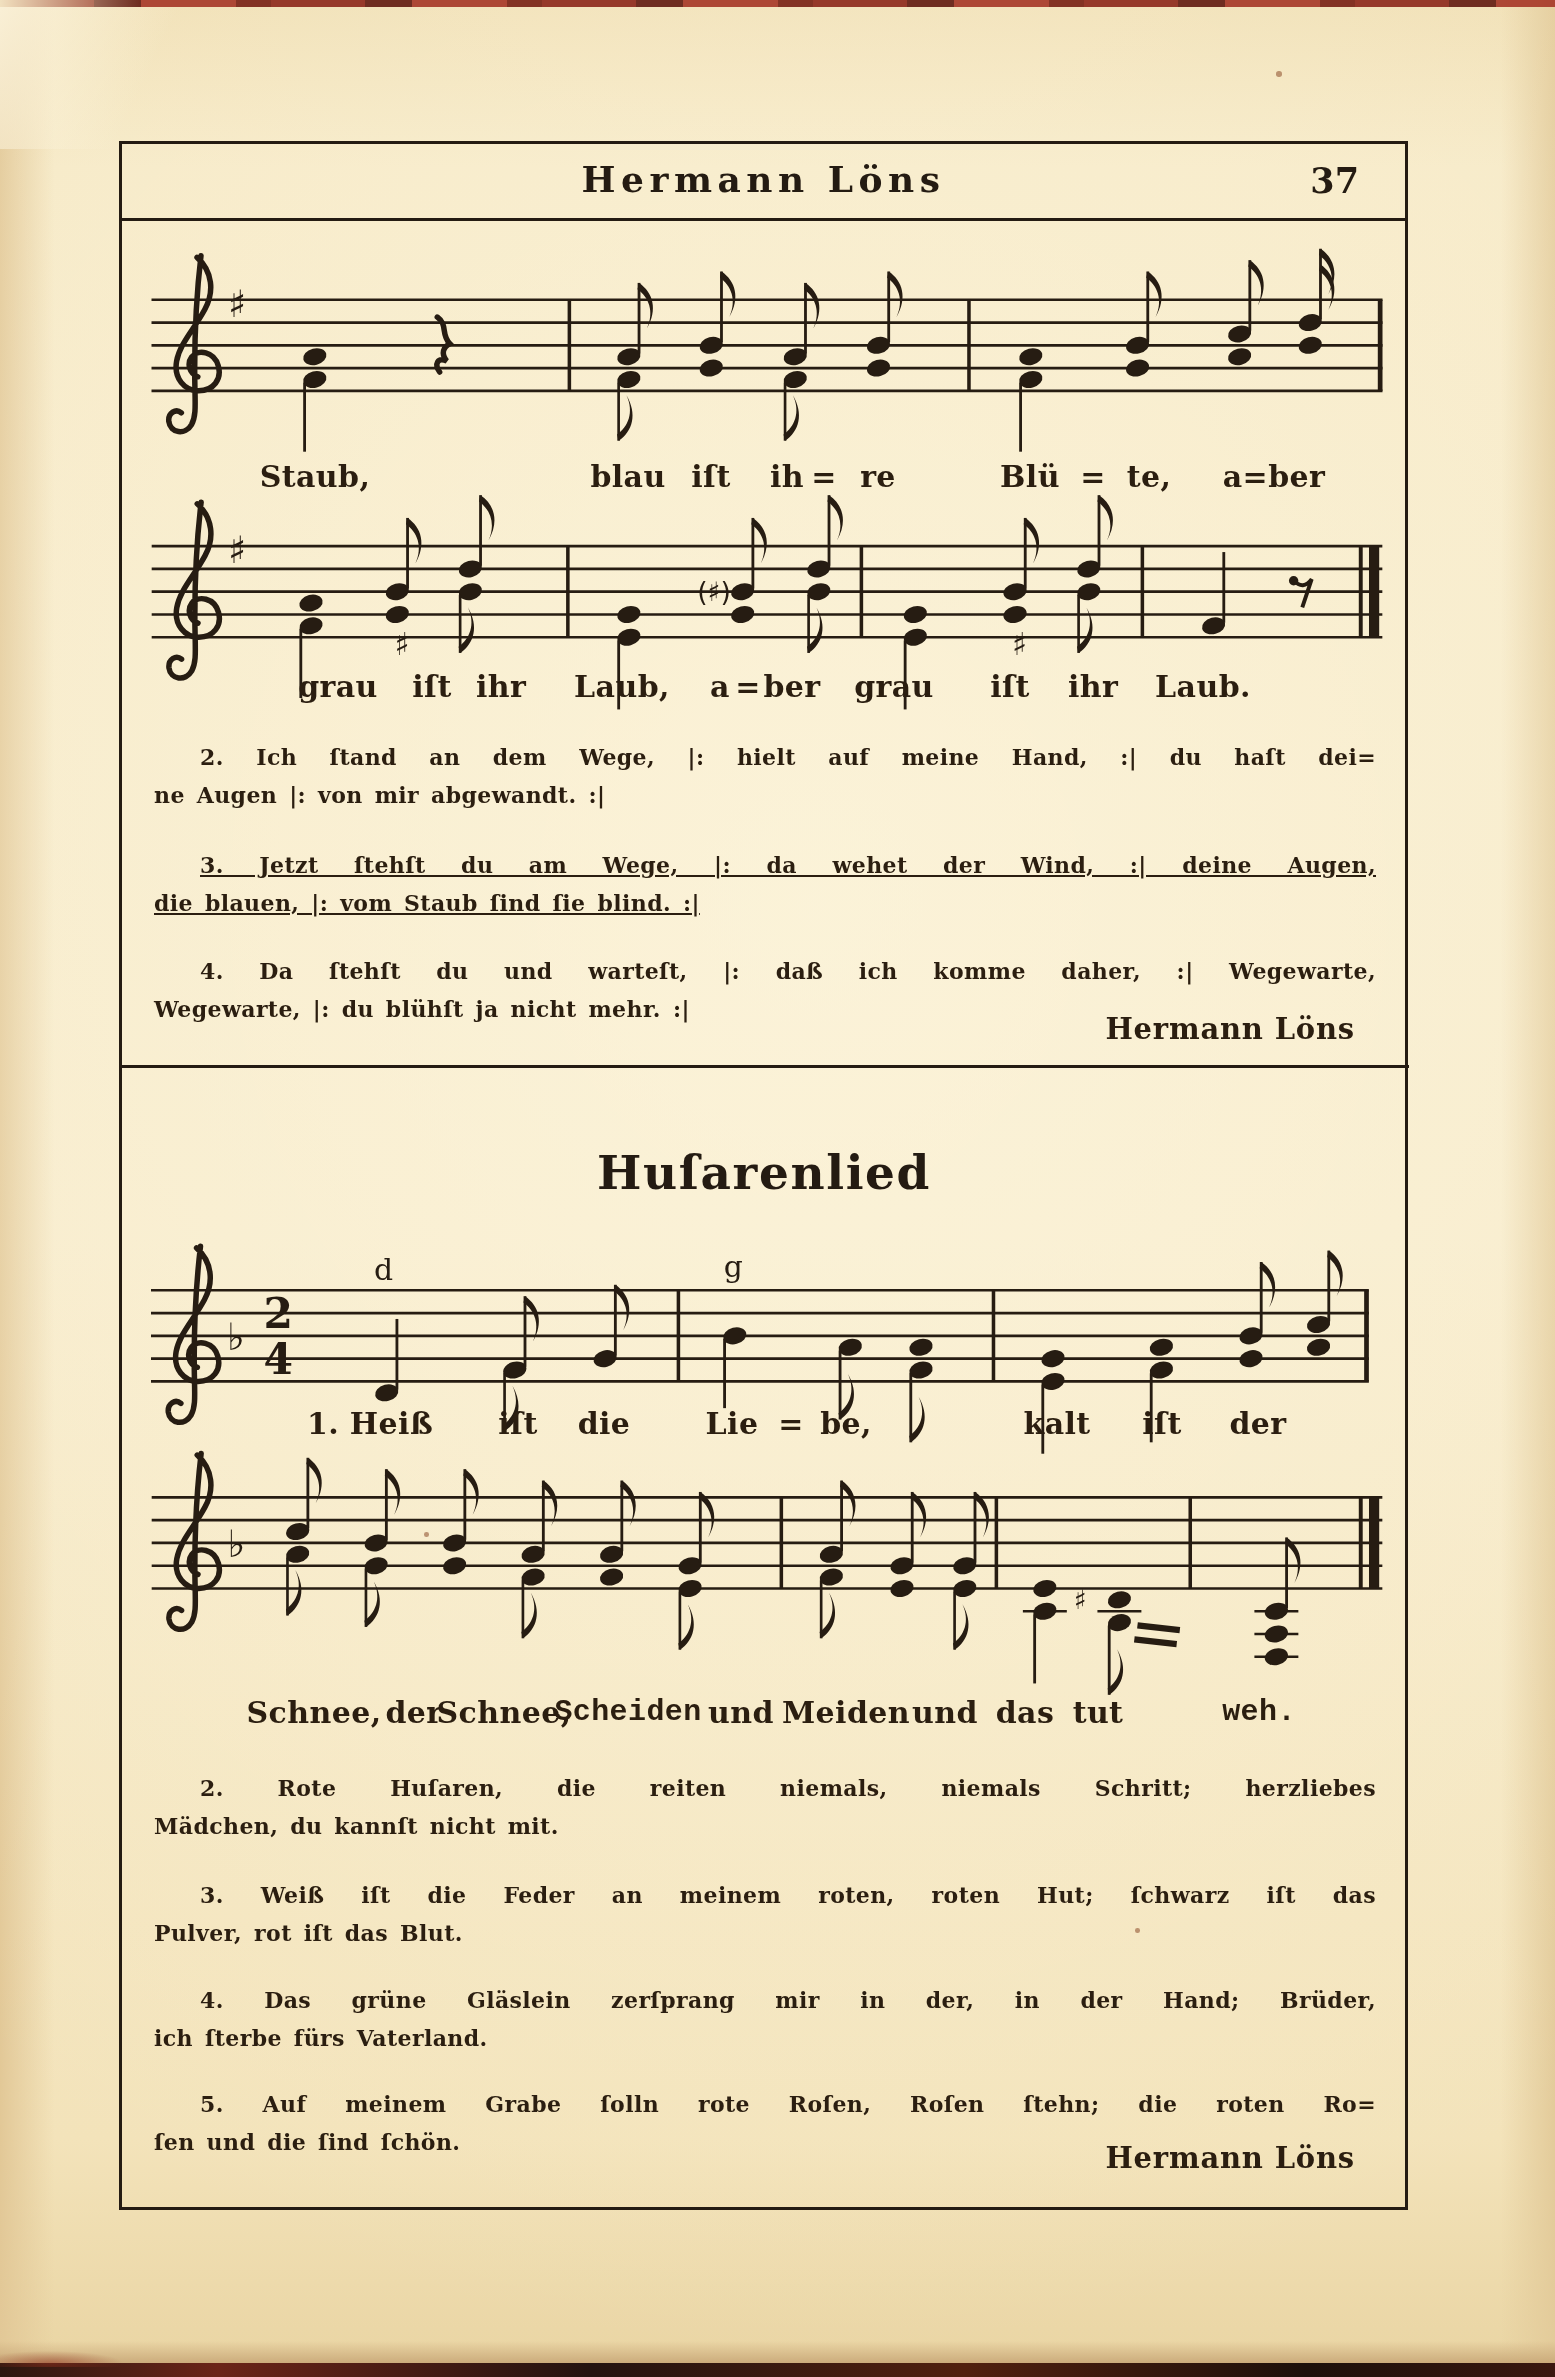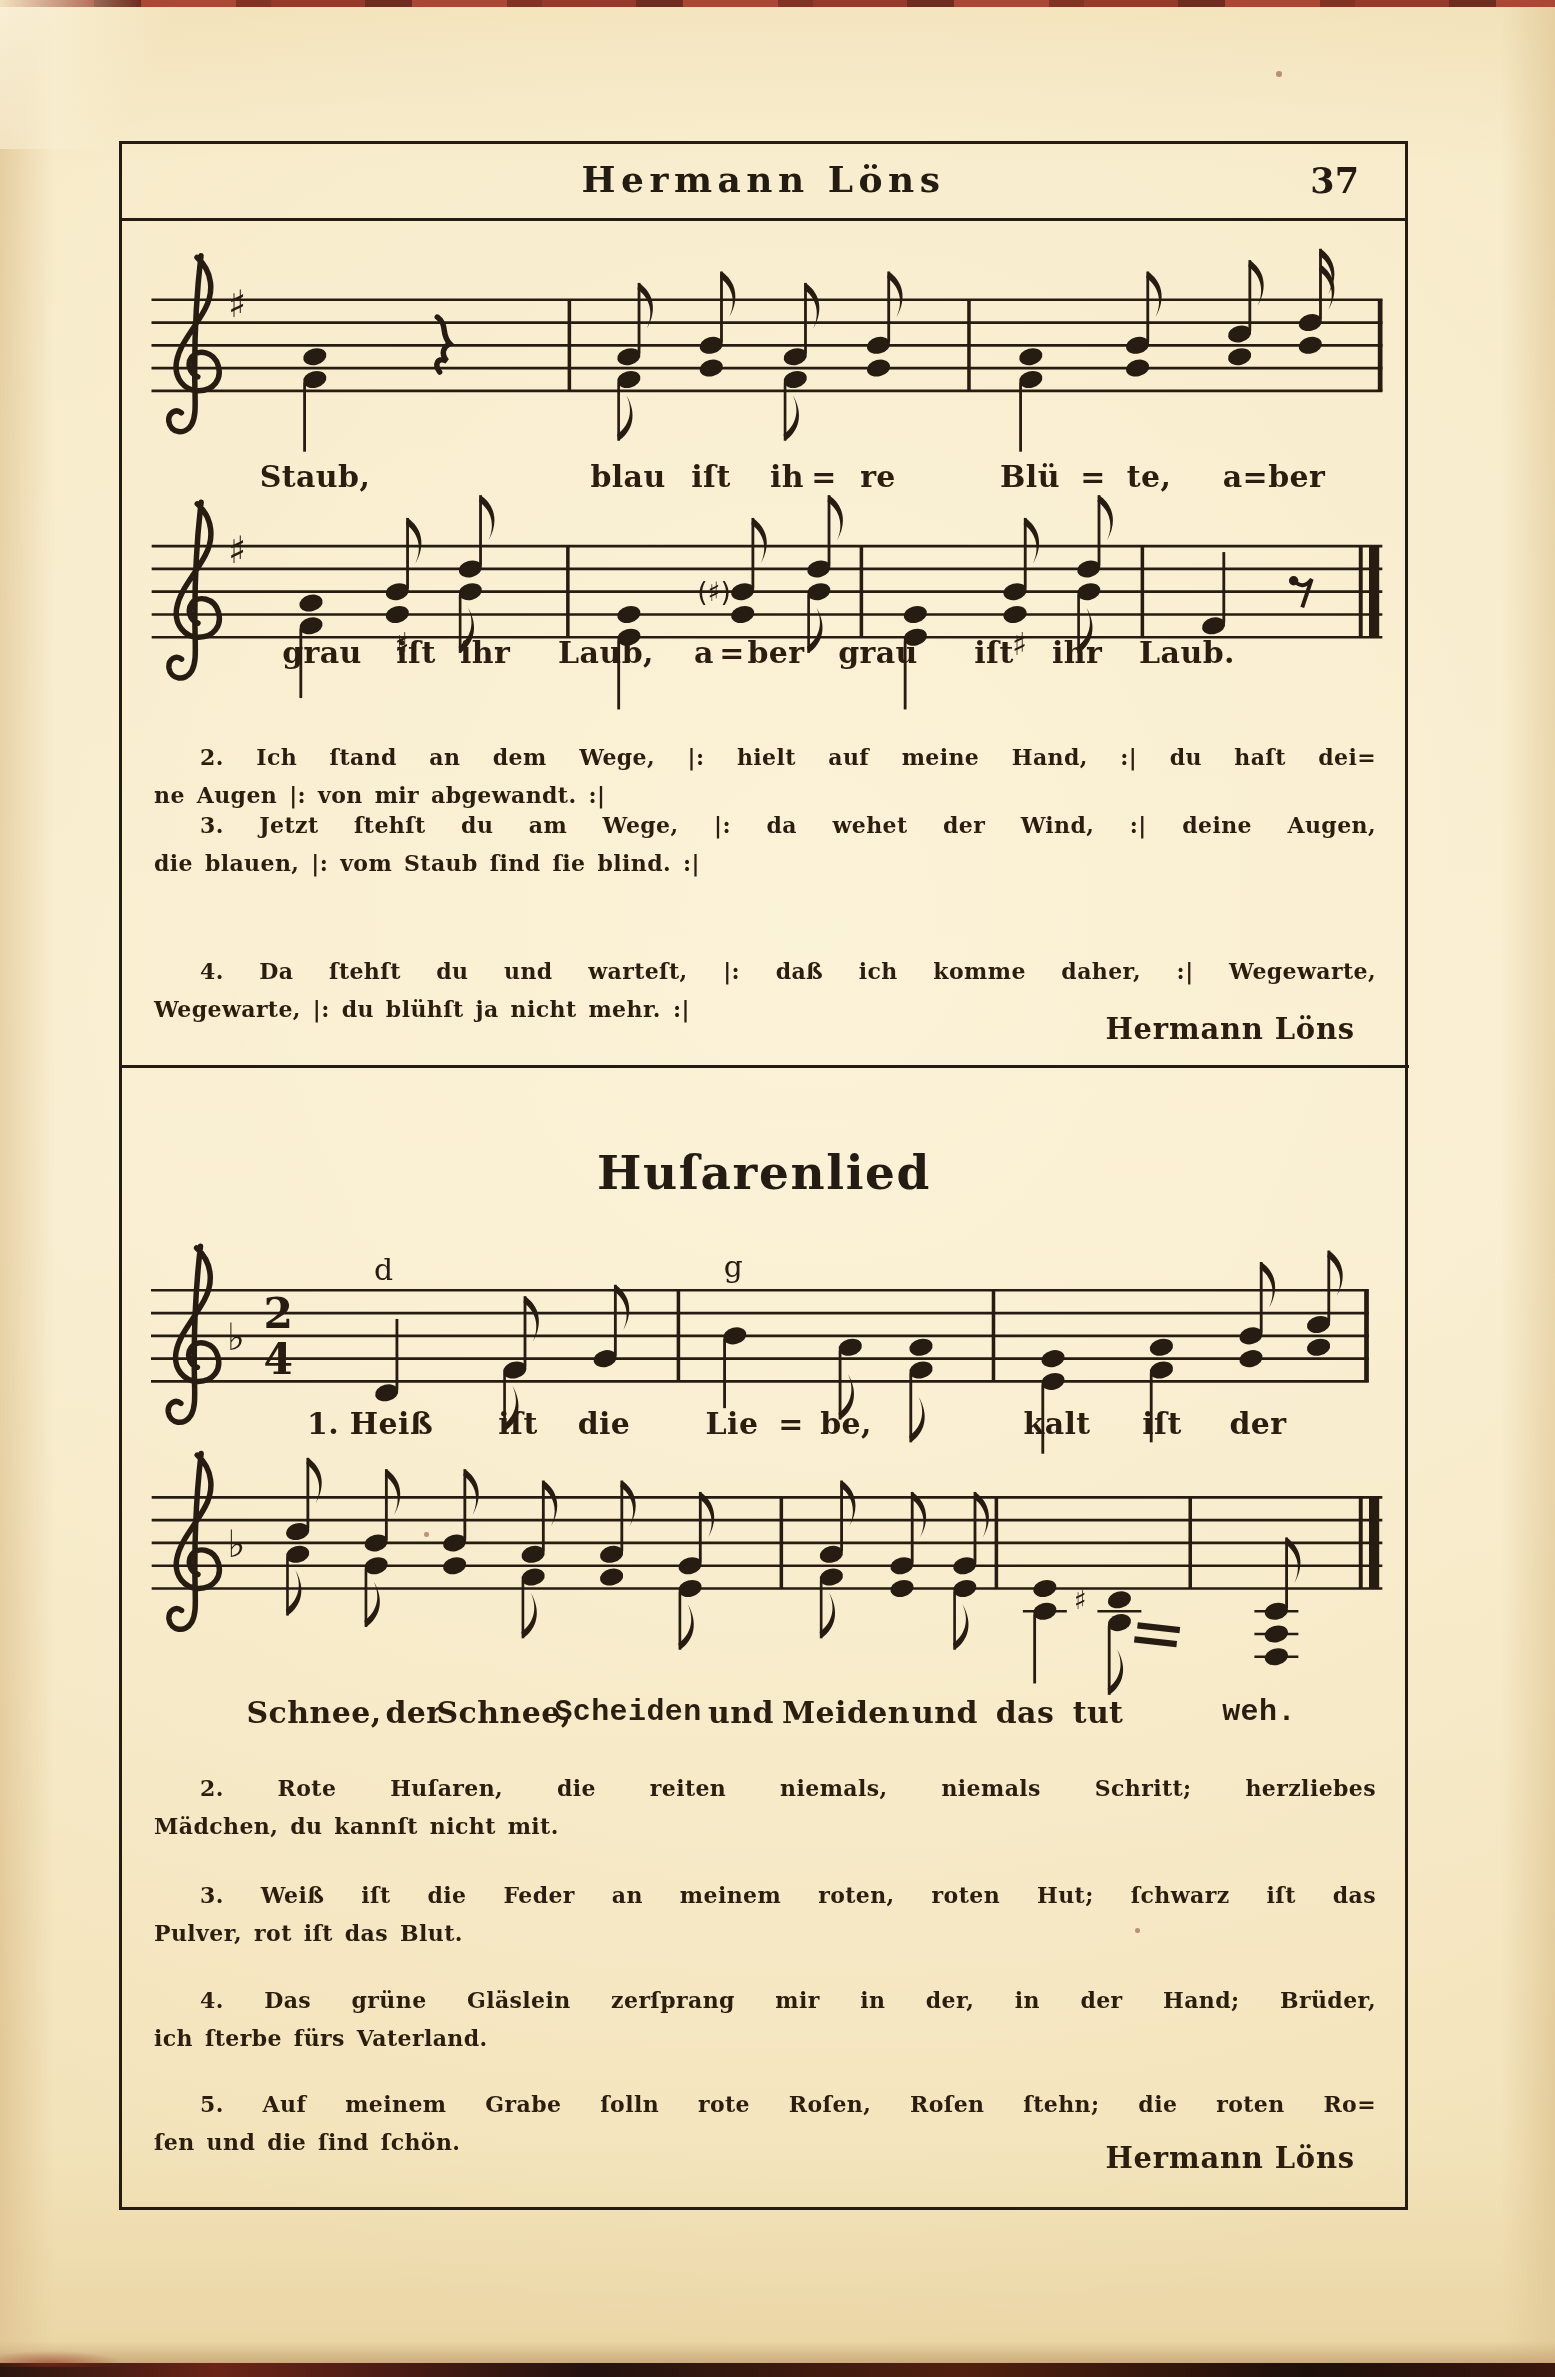--- a/index.html
+++ b/index.html
@@ -265,39 +265,39 @@
         <line x1="1399" y1="720" x2="1399" y2="630" stroke="#261c12" stroke-width="3.6"></line>
         <path d="M 0,0 C 18,12 24,34 10,58 C 20,36 12,18 -2,8 Z" transform="translate(1399,630)" fill="#261c12"></path>
         <line x1="1373" y1="757" x2="1373" y2="831" stroke="#261c12" stroke-width="3.4"></line>
         <path d="M 0,0 C 18,-12 24,-34 10,-58 C 20,-36 12,-18 -2,-8 Z" transform="translate(1373,831)" fill="#261c12"></path>
       </g>
       <g>
         <ellipse cx="1545" cy="796.5" rx="15" ry="10.5" fill="#261c12" transform="rotate(-14 1545 796.5)"></ellipse>
         <line x1="1558" y1="792.5" x2="1558" y2="702.5" stroke="#261c12" stroke-width="3.6"></line>
       </g>
     </svg>
-  <div class="lyrics" style="top:635px;">
+  <div class="lyrics" style="top:669px;margin-left:16px;">
       <span class="tok" style="left: 203px;">grau</span>
       <span class="tok" style="left: 297px;">iſt</span>
       <span class="tok" style="left: 366px;">ihr</span>
       <span class="tok" style="left: 487px;">Laub,</span>
       <span class="tok" style="left: 585px;">a</span>
       <span class="tok" style="left: 613px;">=</span>
       <span class="tok" style="left: 657px;">ber</span>
       <span class="tok" style="left: 759px;">grau</span>
       <span class="tok" style="left: 875px;">iſt</span>
       <span class="tok" style="left: 958px;">ihr</span>
       <span class="tok" style="left: 1068px;">Laub.</span>
     </div>
 
   <div class="verse" style="top:738px;">
     <div class="vf">2. Ich ſtand an dem Wege, |: hielt auf meine Hand, :| du haſt dei=</div>
     <div class="vl">ne Augen |: von mir abgewandt. :|</div>
   </div>
-  <div class="verse" style="top:806px;">
+  <div class="verse" style="top:846px;text-decoration:underline;">
     <div class="vf">3. Jetzt ſtehſt du am Wege, |: da wehet der Wind, :| deine Augen,</div>
     <div class="vl">die blauen, |: vom Staub ſind ſie blind. :|</div>
   </div>
   <div class="verse" style="top:952px;">
     <div class="vf">4. Da ſtehſt du und warteſt, |: daß ich komme daher, :| Wegewarte,</div>
     <div class="vl">Wegewarte, |: du blühſt ja nicht mehr. :|</div>
   </div>
   <div class="attr" style="top:1012px;">Hermann Löns</div>
 
   <div class="divider" style="top:1065px;"></div>

